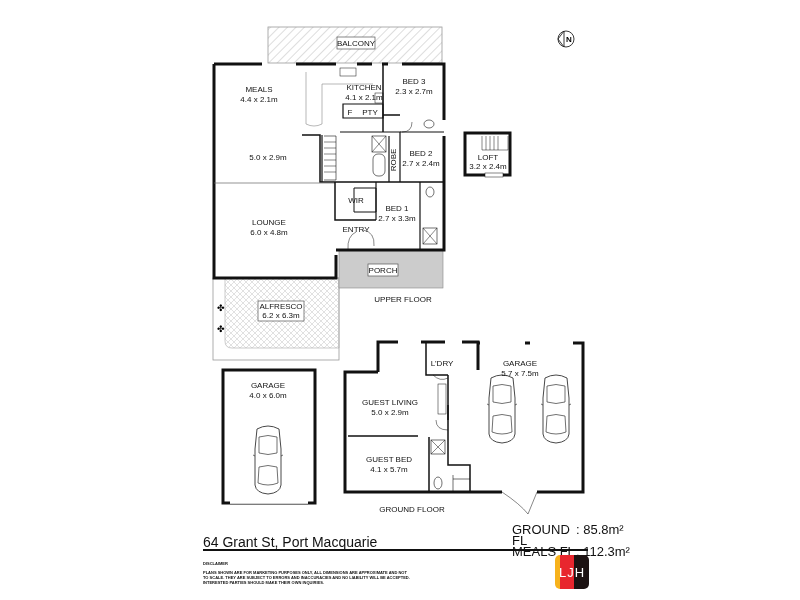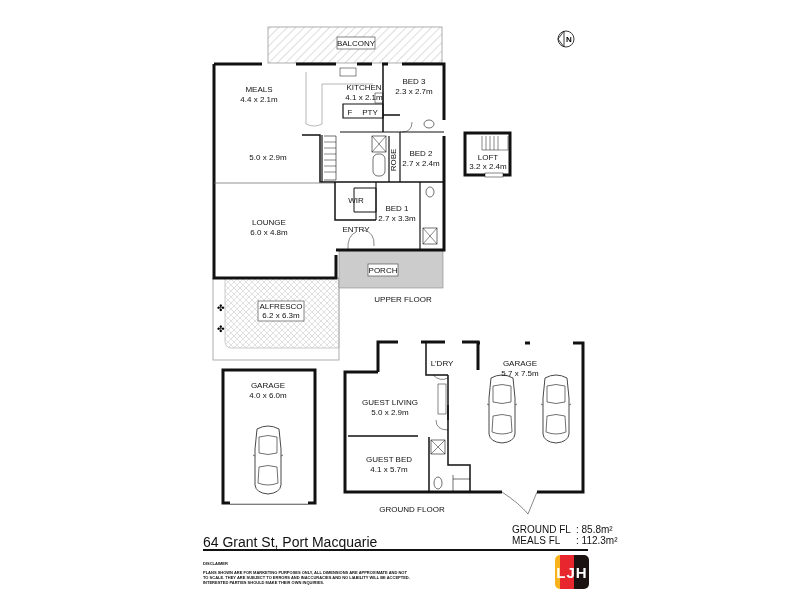--- a/index.html
+++ b/index.html
@@ -1,30 +1,30 @@
 <!DOCTYPE html>
 <html><head>
 <meta charset="utf-8">
 <style>
   html,body{margin:0;padding:0;background:#fff;}
   body{width:800px;height:600px;position:relative;overflow:hidden;font-family:"Liberation Sans",sans-serif;}
   svg{position:absolute;left:0;top:0;}
   .lbl{font-family:"Liberation Sans",sans-serif;font-size:8px;fill:#111;text-anchor:middle;}
   .title{position:absolute;left:203px;top:534px;font-size:14px;color:#111;}
   .rule{position:absolute;left:203px;top:549px;width:385px;height:2px;background:#111;}
-  .areas{position:absolute;left:512px;top:524px;font-size:10px;color:#111;line-height:11px;}
+  .areas{position:absolute;left:512px;top:524px;font-size:13px;color:#111;line-height:11px;}
   .areas .row{display:flex;}
   .areas .k{width:64px;}
   .disc-h{position:absolute;left:203px;top:561px;font-size:4px;font-weight:bold;color:#111;}
   .disc{position:absolute;left:203px;top:570px;width:210px;font-size:4px;line-height:5px;color:#111;font-weight:bold;}
   .logo{position:absolute;left:555px;top:555px;width:34px;height:34px;border-radius:5px;overflow:hidden;display:flex;}
   .logo .s1{width:5px;background:#f7b21c;}
   .logo .s2{width:14px;background:#e8262e;}
   .logo .s3{flex:1;background:#1c1212;}
-  .logo .txt{position:absolute;left:0;top:0;width:34px;height:34px;display:flex;align-items:center;justify-content:center;color:#fff;font-weight:bold;font-size:15px;letter-spacing:1px;}
+  .logo .txt{position:absolute;left:0;top:0;width:34px;height:34px;display:flex;align-items:center;justify-content:center;color:#fff;font-weight:normal;font-size:13px;letter-spacing:1px;}
 </style>
 </head>
 <body>
 
 <svg width="800" height="600" viewBox="0 0 800 600">
   <defs>
     <pattern id="hatch" patternUnits="userSpaceOnUse" width="6" height="6" patternTransform="rotate(45)">
       <line x1="0" y1="0" x2="0" y2="6" stroke="#bbb" stroke-width="1"></line>
     </pattern>
     <pattern id="cross" patternUnits="userSpaceOnUse" width="6" height="6">

